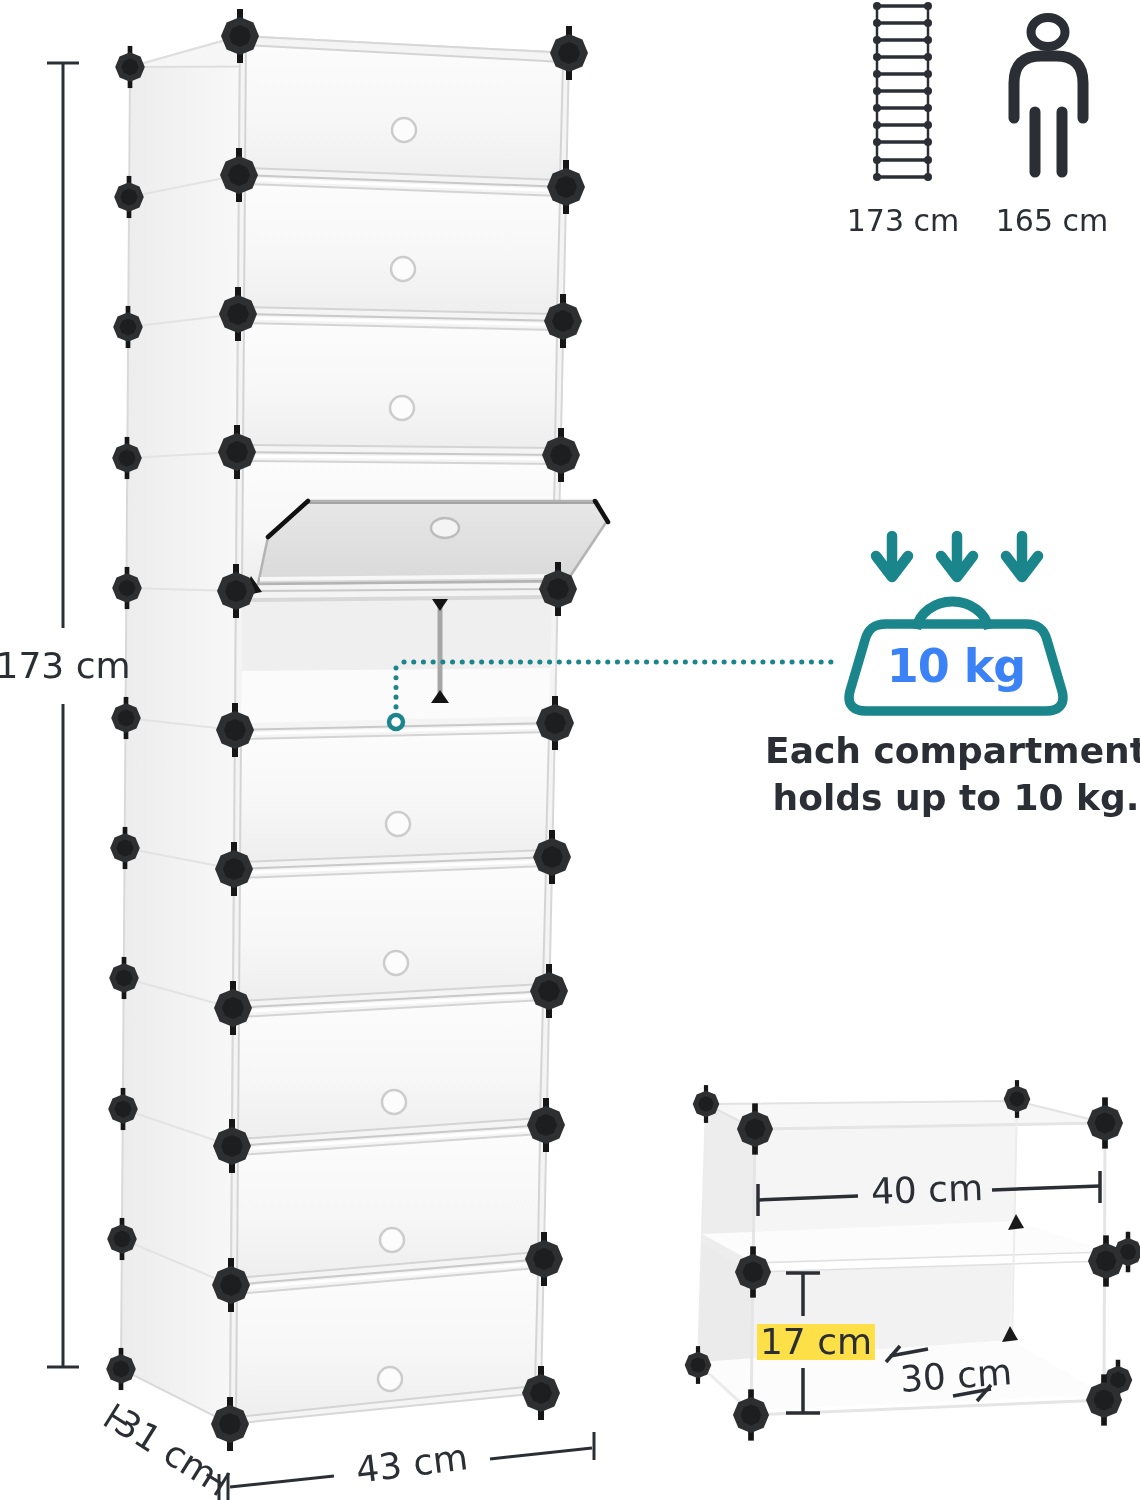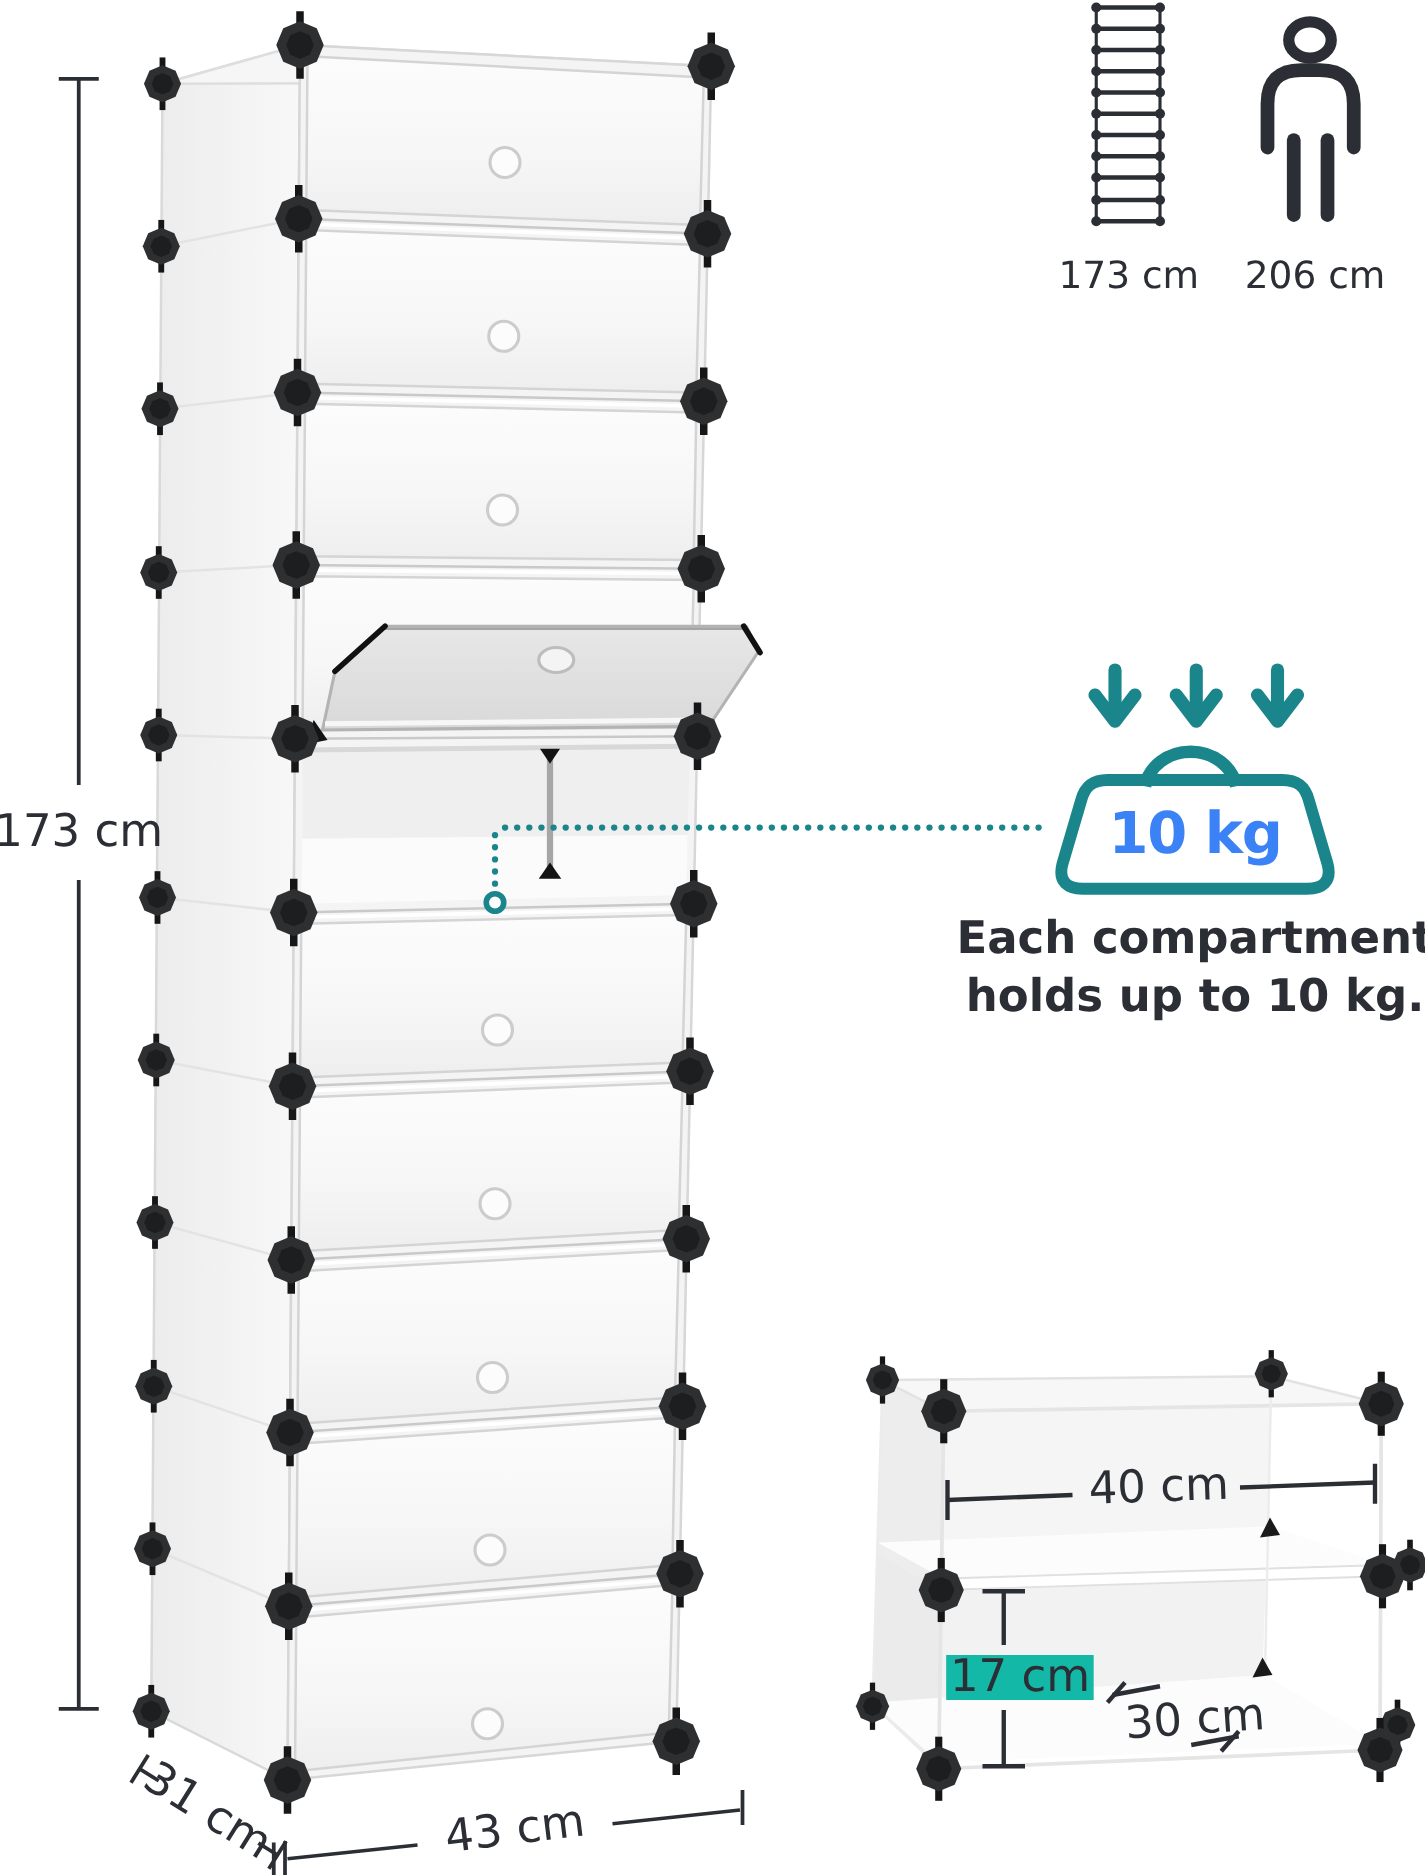--- a/index.html
+++ b/index.html
@@ -316,25 +316,25 @@
       <line x1="977" y1="1401" x2="991" y2="1385"></line>
     </g>
   </g>
 </svg>
 
 <span class="lbl dim" style="left:63px;top:666px;">173 cm</span>
 <span class="lbl dim rot-43" style="left:412px;top:1464px;">43 cm</span>
 <span class="lbl dim rot-31" style="left:166px;top:1449px;">31 cm</span>
 
 <span class="lbl icon-lbl" style="left:903px;top:221px;">173 cm</span>
-<span class="lbl icon-lbl" style="left:1052px;top:221px;">206 cm</span>
+<span class="lbl icon-lbl" style="left:1052px;top:221px;">165 cm</span>
 
 <span class="lbl kg" style="left:956px;top:666px;">10 kg</span>
 <div class="caption">
   <div>Each compartment</div>
   <div>holds up to 10 kg.</div>
 </div>
 
 <span class="lbl small-dim rot-40" style="left:927px;top:1190px;">40 cm</span>
-<span class="lbl small-dim" style="left:816px;top:1342px;background:#14b8a6;padding:0 3px;">17 cm</span>
+<span class="lbl small-dim" style="left:816px;top:1342px;background:#fde047;padding:0 3px;">17 cm</span>
 <span class="lbl small-dim rot-30" style="left:956px;top:1376px;">30 cm</span>
 
 </div>
 
 </body></html>

